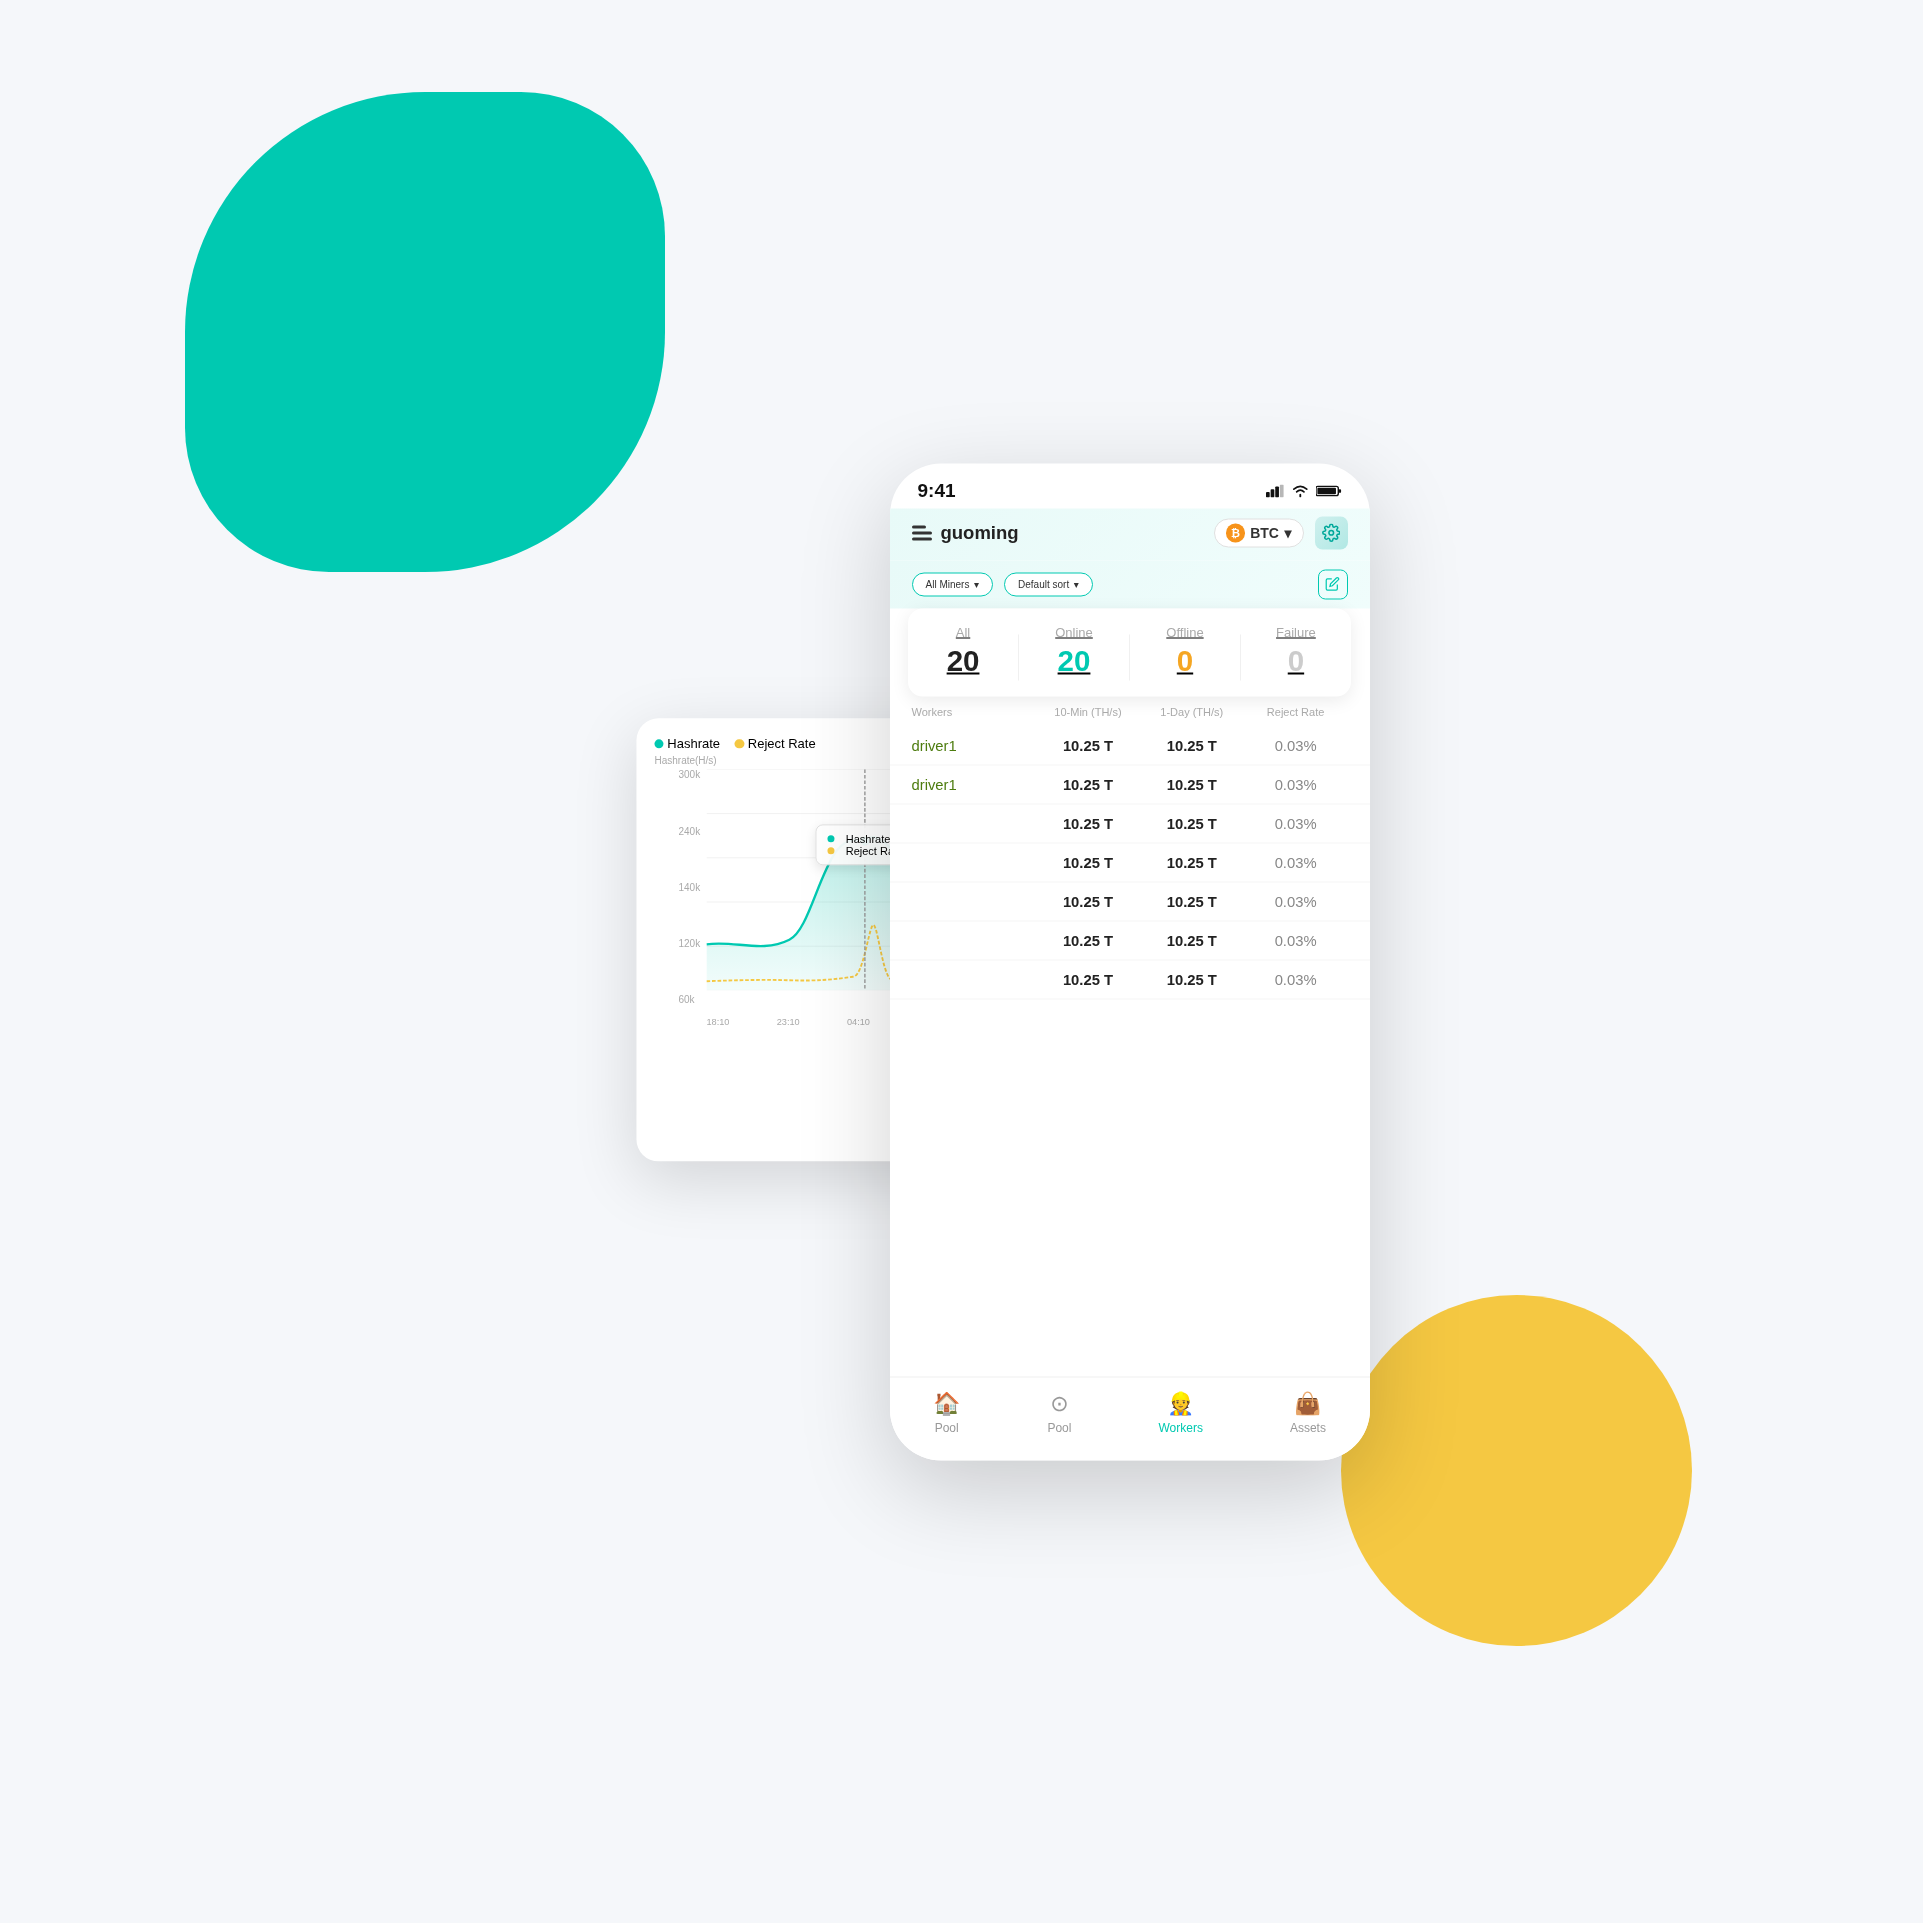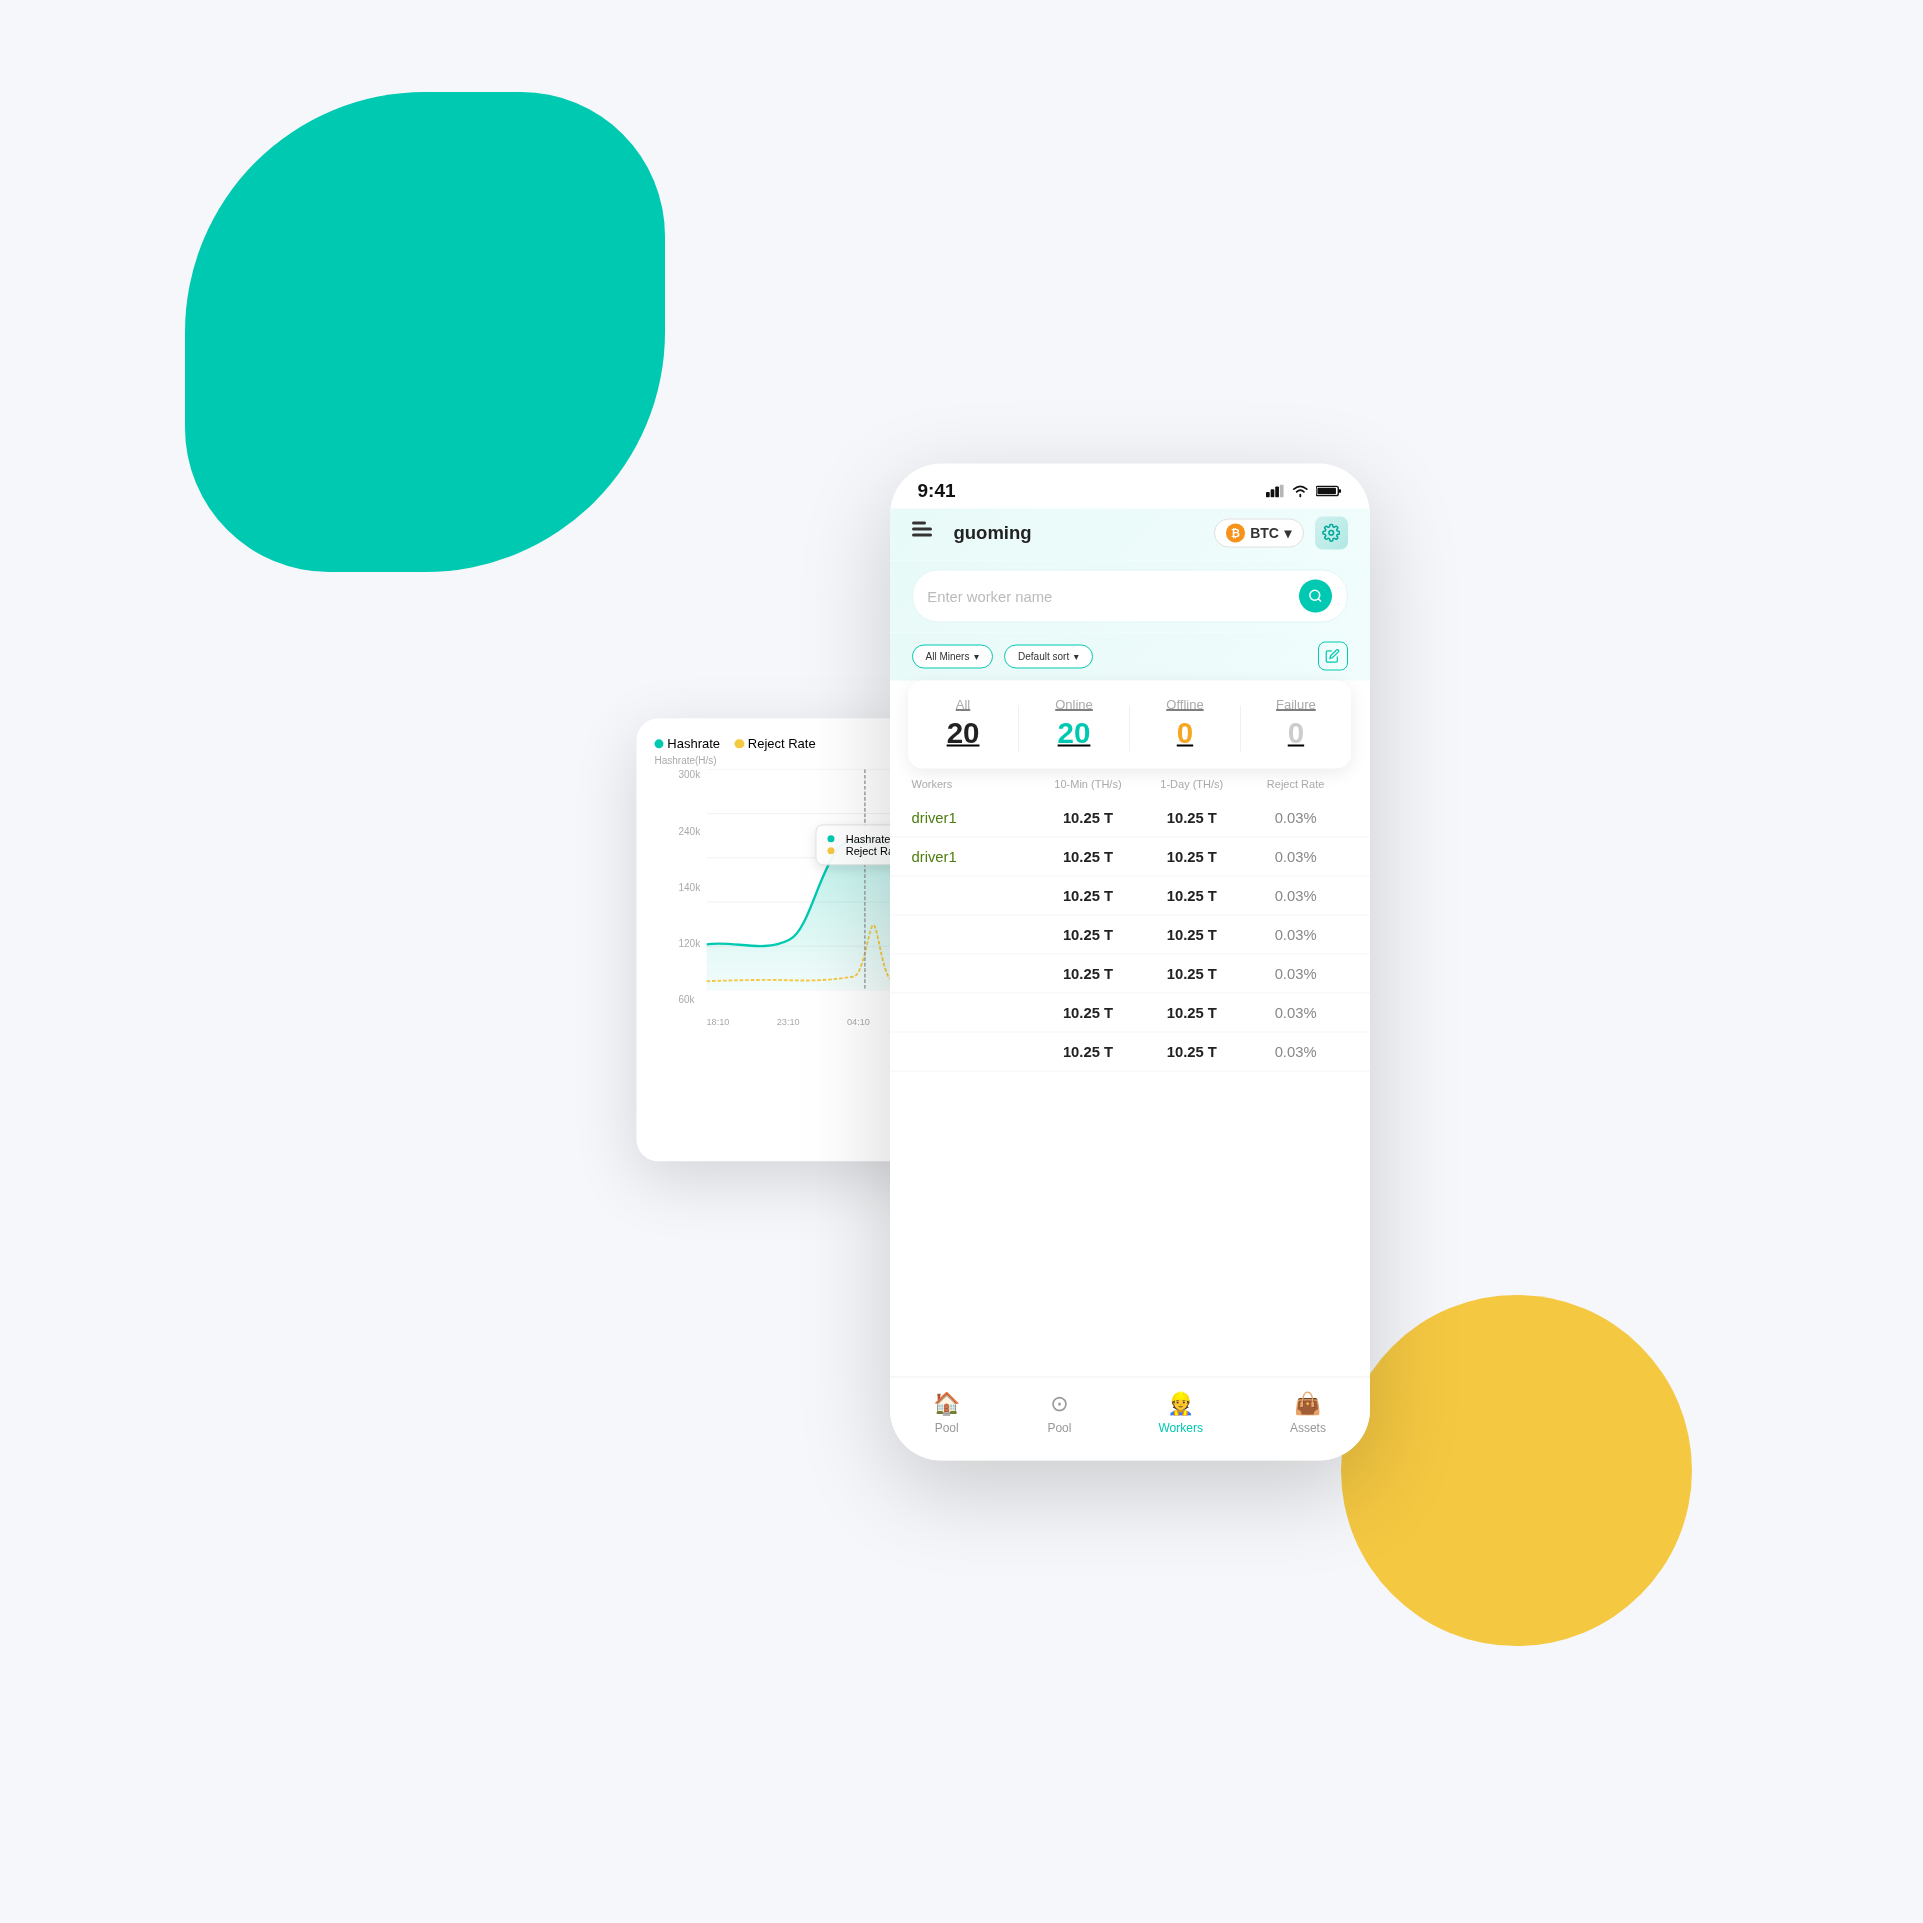--- a/index.html
+++ b/index.html
@@ -72,21 +72,22 @@
     
     .phone-header {
       display: flex;
       align-items: center;
       justify-content: space-between;
       padding: 7.4px 22px 11px;
       background: linear-gradient(135deg, #e8faf8 0%, #f0fdfc 100%);
     }
     .header-left {
       display: flex;
-      gap: 22px;
+      align-items: center;
+      gap: 9px;
     }
     .hamburger {
       display: flex;
       flex-direction: column;
       gap: 3.7px;
     }
     .hamburger span {
       display: block;
       width: 20px;
       height: 2.3px;
@@ -521,31 +522,20 @@
       </div>
       <div class="gear-icon-hex">
         <svg width="18.5" height="18.5" viewBox="0 0 24 24" fill="none" stroke="#00a89a" stroke-width="2">
           <path d="M12 15a3 3 0 100-6 3 3 0 000 6z"></path>
           <path d="M19.4 15a1.65 1.65 0 00.33 1.82l.06.06a2 2 0 010 2.83 2 2 0 01-2.83 0l-.06-.06a1.65 1.65 0 00-1.82-.33 1.65 1.65 0 00-1 1.51V21a2 2 0 01-4 0v-.09A1.65 1.65 0 009 19.4a1.65 1.65 0 00-1.82.33l-.06.06a2 2 0 01-2.83-2.83l.06-.06A1.65 1.65 0 004.68 15a1.65 1.65 0 00-1.51-1H3a2 2 0 010-4h.09A1.65 1.65 0 004.6 9a1.65 1.65 0 00-.33-1.82l-.06-.06a2 2 0 012.83-2.83l.06.06A1.65 1.65 0 009 4.68a1.65 1.65 0 001-1.51V3a2 2 0 014 0v.09a1.65 1.65 0 001 1.51 1.65 1.65 0 001.82-.33l.06-.06a2 2 0 012.83 2.83l-.06.06A1.65 1.65 0 0019.4 9a1.65 1.65 0 001.51 1H21a2 2 0 010 4h-.09a1.65 1.65 0 00-1.51 1z"></path>
         </svg>
       </div>
     </div>
   </div>
 
-  <div class="search-area">
-    <div class="search-bar">
-      <span class="search-placeholder">Enter worker name</span>
-      <div class="search-btn">
-        <svg width="14.8" height="14.8" viewBox="0 0 24 24" fill="none" stroke="white" stroke-width="2.5">
-          <circle cx="11" cy="11" r="8"></circle>
-          <path d="M21 21l-4.35-4.35"></path>
-        </svg>
-      </div>
-    </div>
-  </div>
 
   <div class="filter-row">
     <div class="filter-pill">
       <span>All Miners</span>
       <span>▾</span>
     </div>
     <div class="filter-pill">
       <span>Default sort</span>
       <span>▾</span>
     </div>

